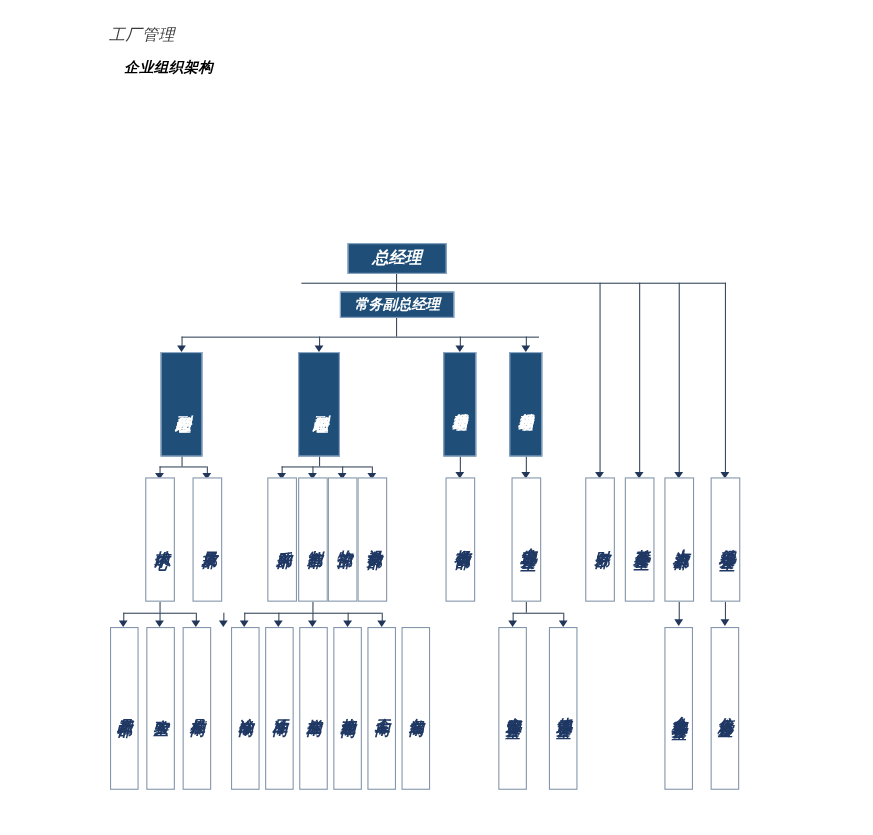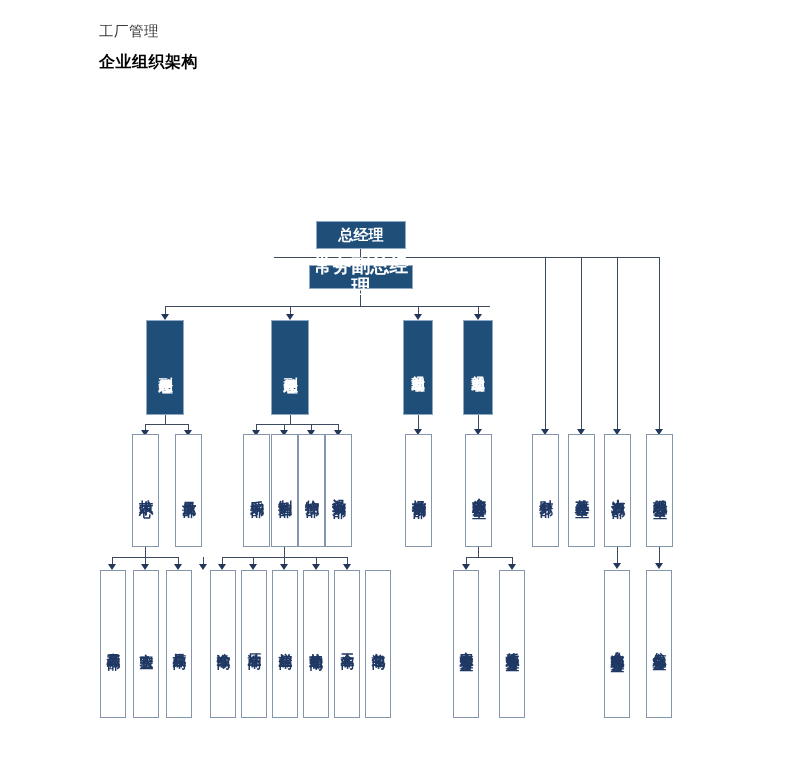--- a/index.html
+++ b/index.html
@@ -4,31 +4,31 @@
 <style>
   html,body{margin:0;padding:0;}
   body{
     width:794px;height:759px;
     background:#ffffff;
     font-family:"Liberation Serif","DejaVu Serif",serif;
     color:#000;
     overflow:hidden;
     position:relative;
   }
-  .doc{position:relative;width:676px;height:759px;}
+  .doc{position:relative;width:676px;height:759px;font-style:italic;}
 
   
   .hdr-label{
     position:absolute;left:99px;top:22px;
     font-size:14.5px;color:#3a3a3a;letter-spacing:.5px;
     white-space:nowrap;
   }
   .hdr-title{
-    position:absolute;left:99px;top:52px;
-    font-size:16px;font-weight:bold;color:#000;
+    position:absolute;left:113px;top:52px;
+    font-size:13px;font-weight:bold;color:#000;
     letter-spacing:.5px;white-space:nowrap;
   }
   .para{
     position:absolute;left:99px;top:88px;width:612px;
     font-size:17px;line-height:31px;color:#111;
     text-align:justify;text-justify:inter-ideograph;
   }
   .para .indent{display:inline-block;width:34px;}
 
   
@@ -88,21 +88,21 @@
 <div class="doc">
 
   <div class="hdr-label">工厂管理</div>
   <div class="hdr-title">企业组织架构</div>
 
   <div class="chart">
 
     <div class="node dark" style="left:316px;top:221px;width:90px;height:28px;font-size:15px;">总经理</div>
 
 
-    <div class="node dark" style="left:309px;top:265px;width:104px;height:24px;font-size:19px;">常务副总经理</div>
+    <div class="node dark" style="left:309px;top:265px;width:104px;height:24px;font-size:13px;">常务副总经理</div>
 
     <div class="ln lnv" style="left:360px;top:249px;height:16px;"></div>
 
     <div class="ln lnh" style="left:274px;top:257px;width:386px;"></div>
 
     <div class="ln lnv" style="left:360px;top:289px;height:17px;"></div>
 
     <div class="ln lnh" style="left:165px;top:306px;width:325px;"></div>
 
     <div class="ln lnv" style="left:165px;top:306px;height:10px;"></div>

